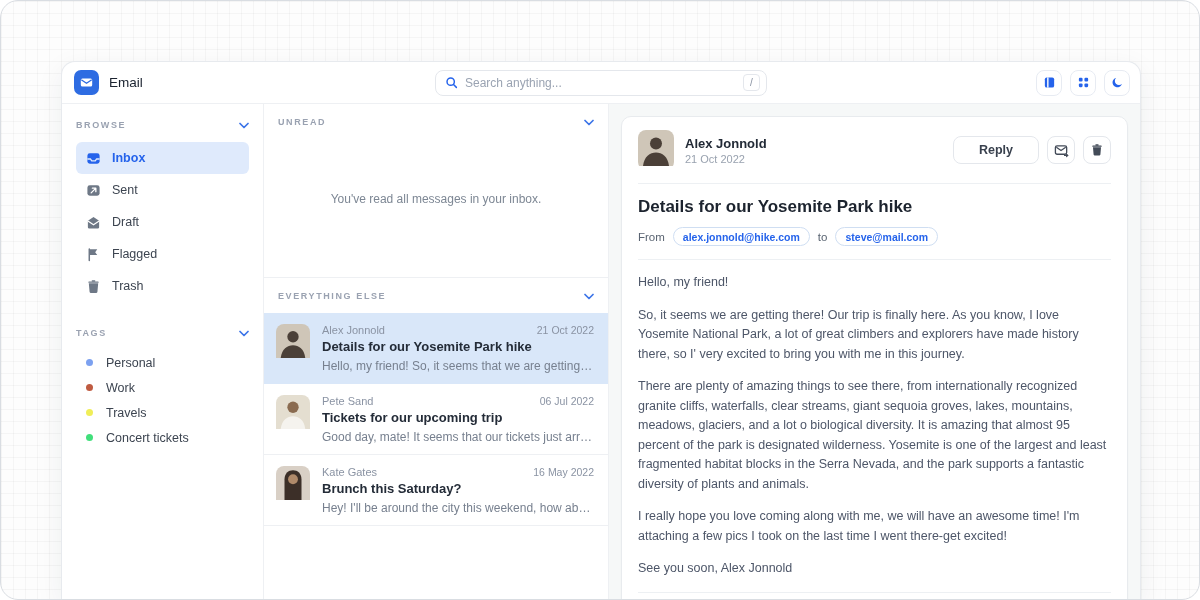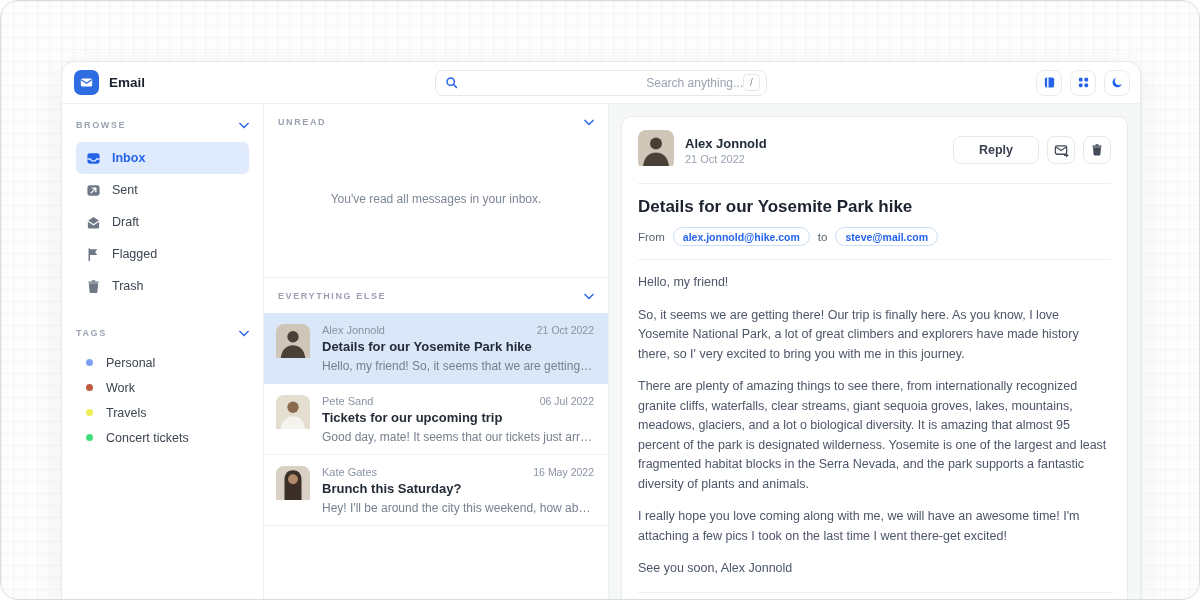--- a/index.html
+++ b/index.html
@@ -19,26 +19,26 @@
     background:#fff; border:1px solid #e7eaee; border-bottom:none;
     border-radius:14px 14px 0 0; box-shadow:0 8px 28px rgba(30,40,60,.07);
     display:flex; flex-direction:column; overflow:hidden;
   }
 
   
   .topbar { position:relative; height:42px; flex:0 0 42px; border-bottom:1px solid #eef0f3;
             display:flex; align-items:center; padding:0 10px 0 12px; }
   .logo { width:25px; height:25px; border-radius:7px; background:#2e6ce2;
           display:flex; align-items:center; justify-content:center; }
-  .app-title { margin-left:10px; font-size:13.5px; font-weight:700; color:#1b2330; }
+  .app-title { margin-left:10px; font-size:13.5px; font-weight:400; color:#1b2330; }
   .searchbox { position:absolute; left:50%; top:50%; transform:translate(-50%,-50%);
                width:332px; height:26px; border:1px solid #e4e7ec; border-radius:8px; background:#fff;
                display:flex; align-items:center; padding:0 6px 0 9px; }
   .searchbox input { flex:1; border:none; outline:none; font-size:12px; color:#3a4250;
-                     margin-left:7px; font-family:"Liberation Sans", sans-serif; background:transparent;text-align:right; }
+                     margin-left:7px; font-family:"Liberation Sans", sans-serif; background:transparent; }
   .searchbox input::placeholder { color:#9aa3b2; }
   .kbd { width:17px; height:17px; border:1px solid #e4e7ec; border-radius:4px; font-size:10px;
          color:#8a93a3; display:flex; align-items:center; justify-content:center; }
   .topbar-actions { margin-left:auto; display:flex; gap:8px; }
   .icon-btn-sm { width:26px; height:26px; border:1px solid #e7ebf2; border-radius:8px; background:#fff;
                  display:flex; align-items:center; justify-content:center; cursor:pointer; }
 
   
   .content { flex:1; display:flex; min-height:0; }
   .sidebar { width:202px; flex:0 0 202px; border-right:1px solid #eef0f3; padding:12px 14px; }

